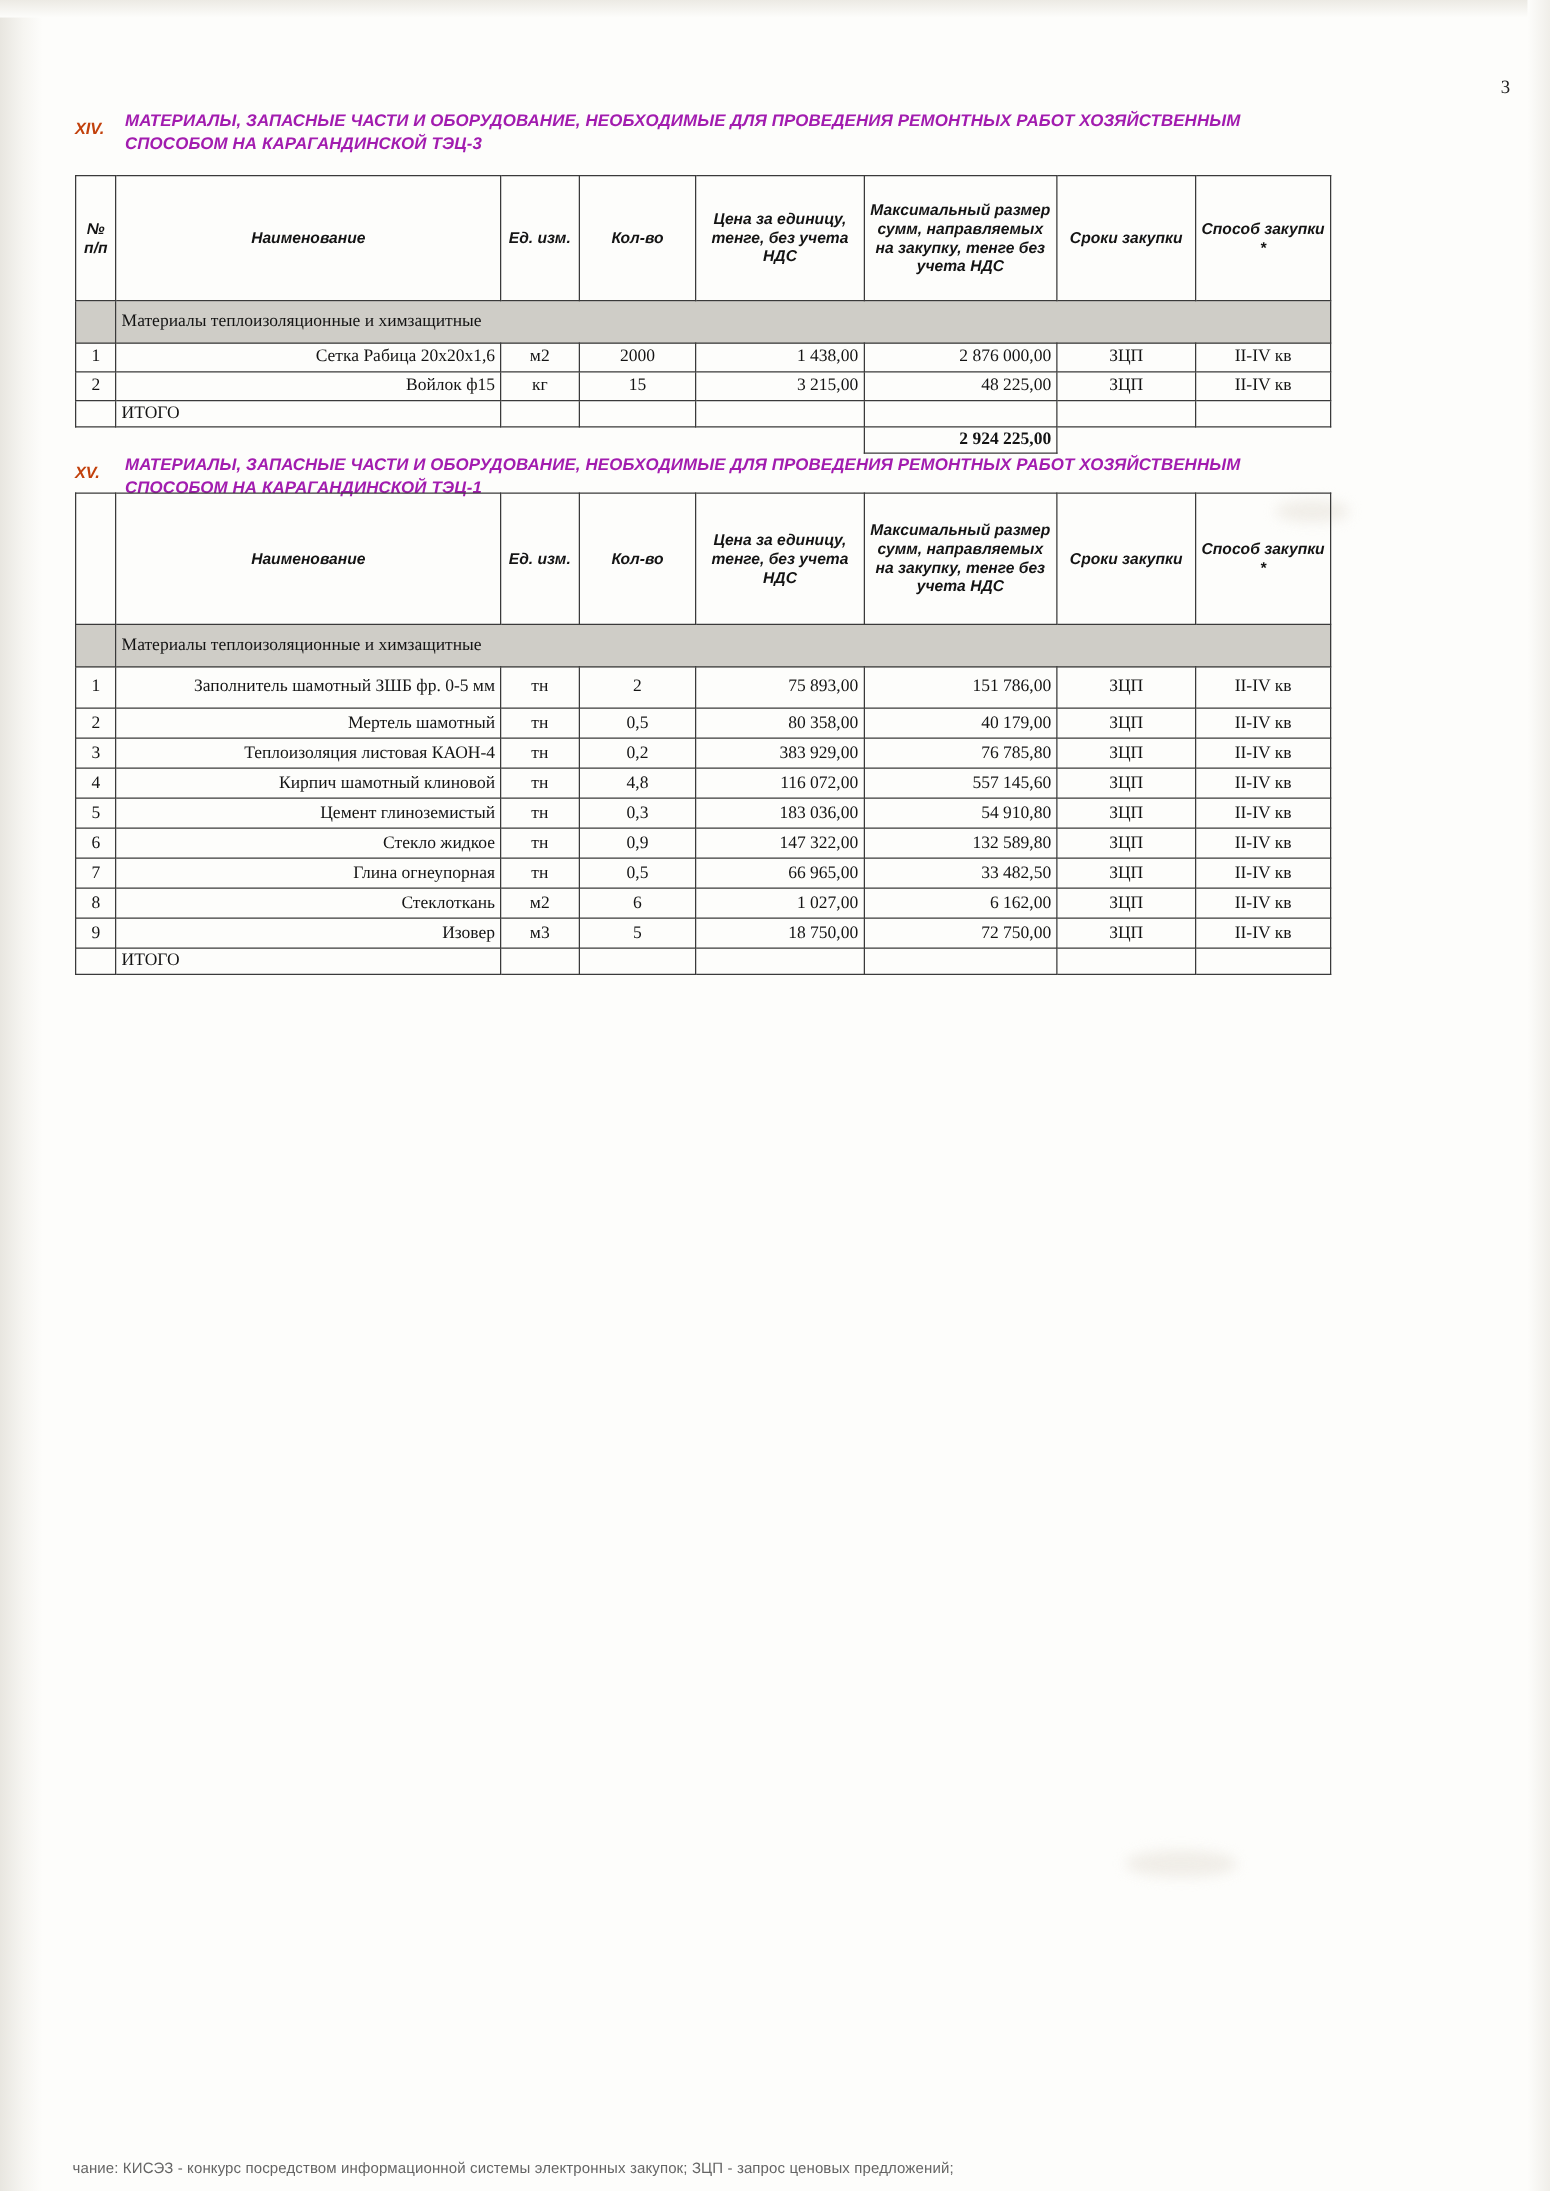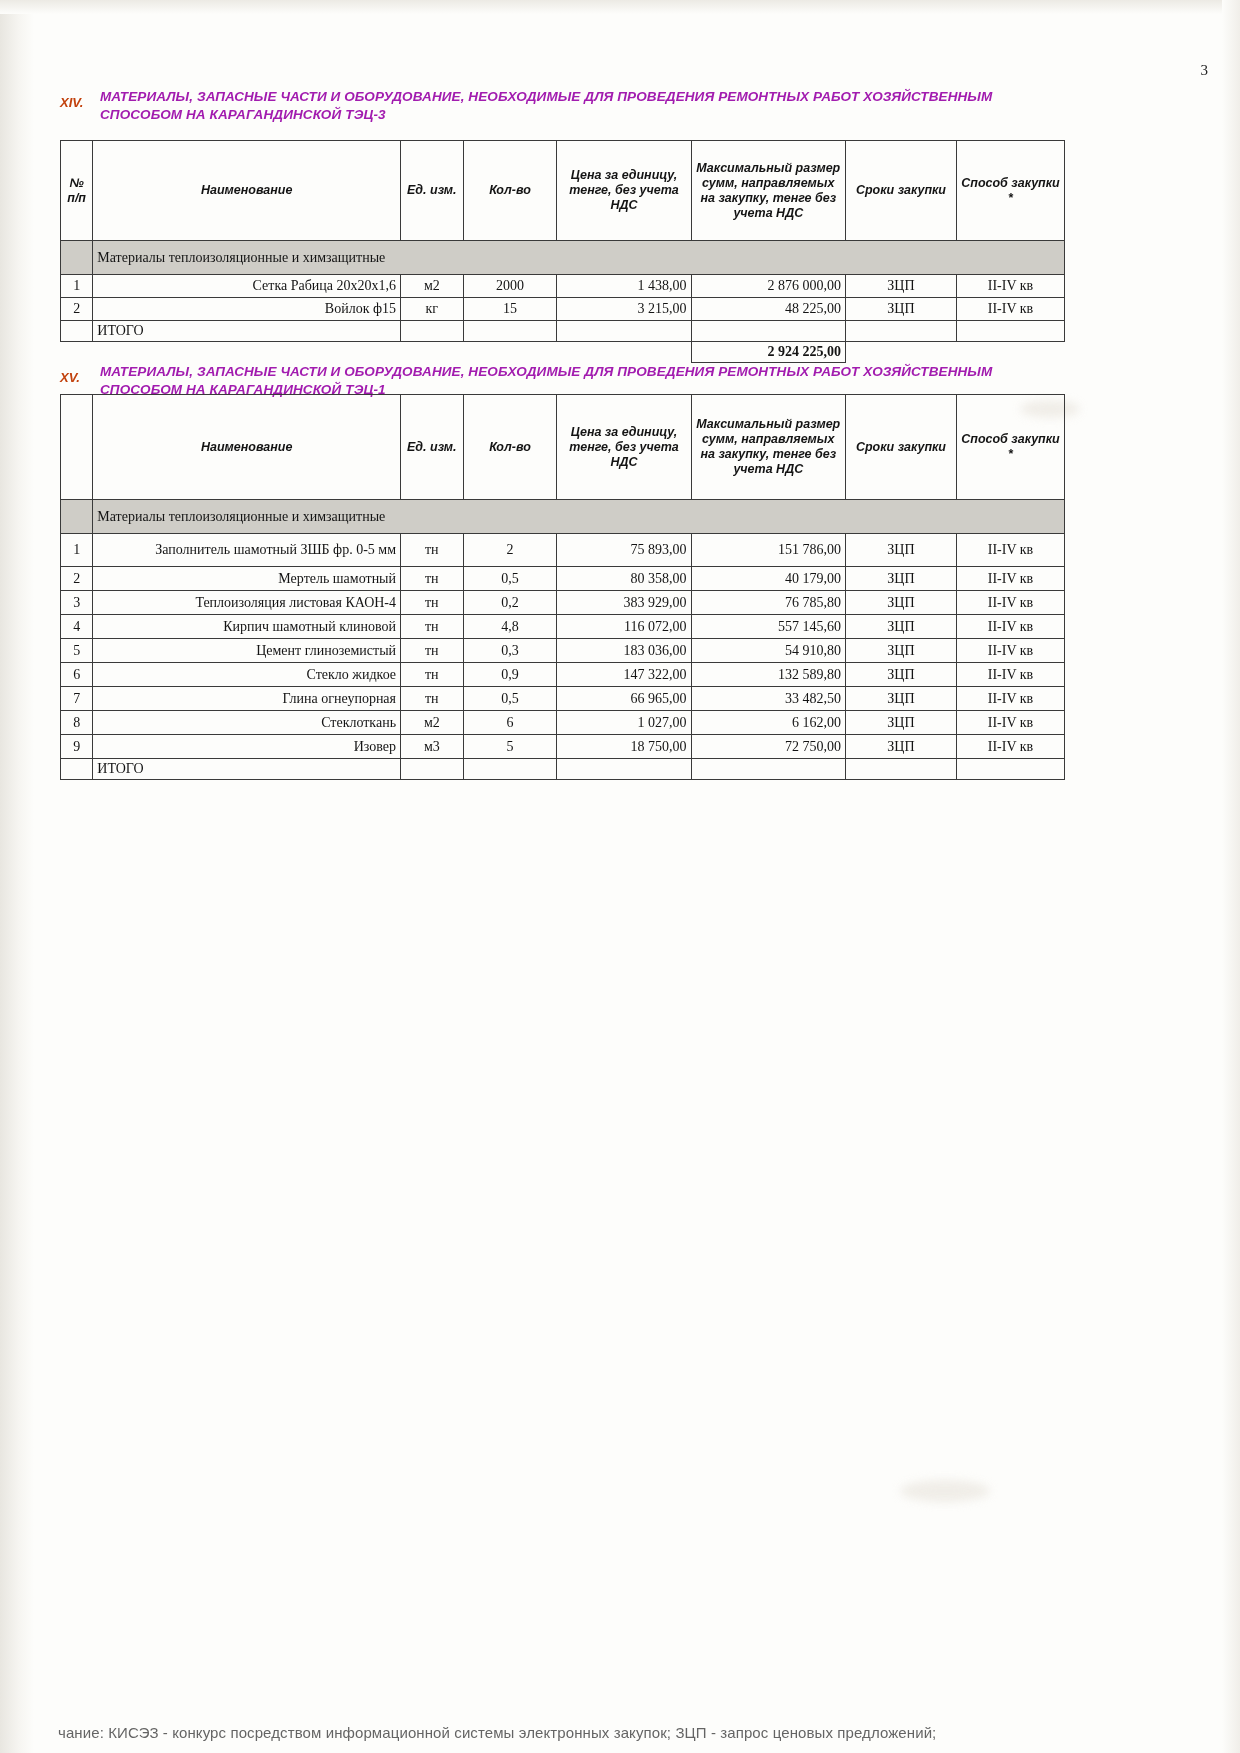--- a/index.html
+++ b/index.html
@@ -126,21 +126,21 @@
     font-weight: bold;
     font-family: "Liberation Sans", sans-serif;
     font-size: 13.5px;
   }
   .tall td { height: 30px; }
   .footnote {
     position: absolute;
     left: 58px;
     bottom: 12px;
     font-family: "Liberation Sans", sans-serif;
-    font-size: 15px;
+    font-size: 12px;
     color: #4a4a4a;
     letter-spacing: 0.1px;
     opacity: .85;
   }
   .smudge {
     position: absolute;
     border-radius: 50%;
     background: #efece6;
     filter: blur(5px);
     opacity: .9;

